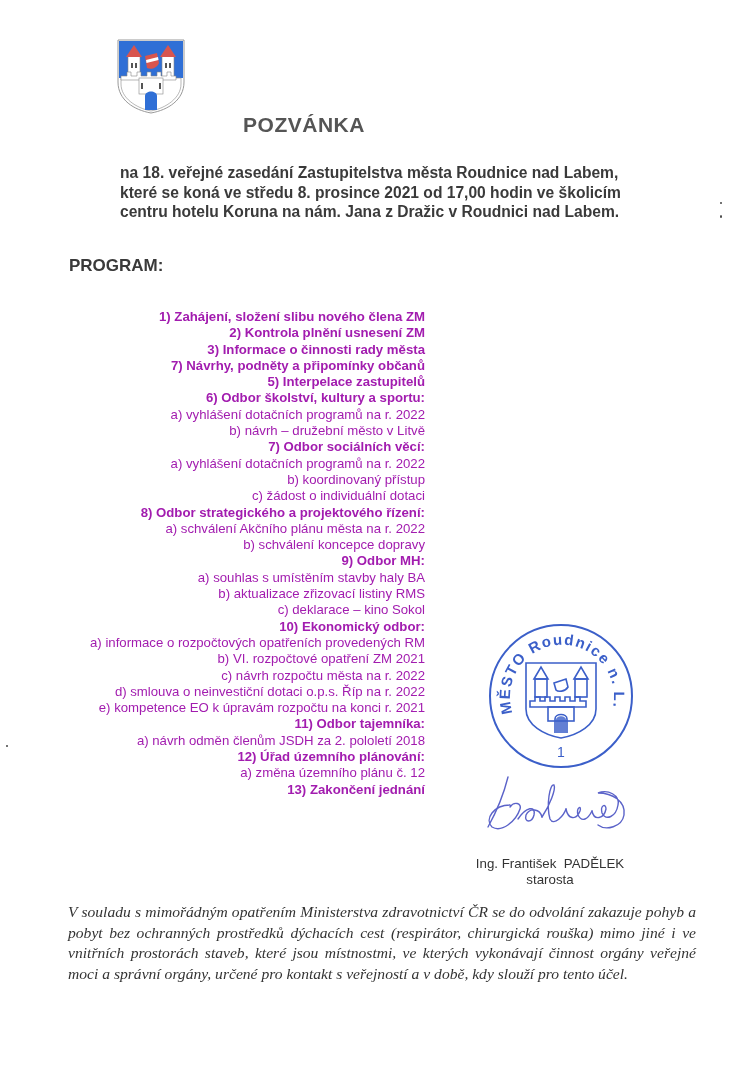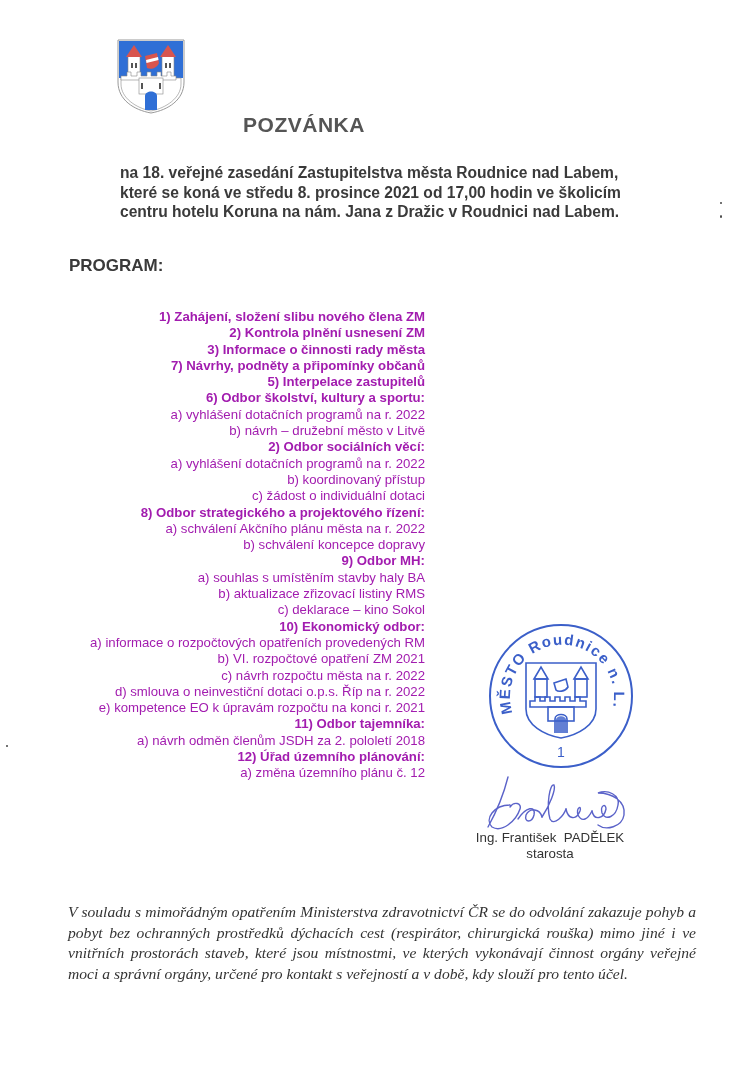--- a/index.html
+++ b/index.html
@@ -52,41 +52,42 @@
 
 <div class="agenda" id="agenda">
     <div class="item">1) Zahájení, složení slibu nového člena ZM</div>
     <div class="item">2) Kontrola plnění usnesení ZM</div>
     <div class="item">3) Informace o činnosti rady města</div>
     <div class="item">7) Návrhy, podněty a připomínky občanů</div>
     <div class="item">5) Interpelace zastupitelů</div>
     <div class="item">6) Odbor školství, kultury a sportu:</div>
     <div class="sub">a) vyhlášení dotačních programů na r. 2022</div>
     <div class="sub">b) návrh – družební město v Litvě</div>
-    <div class="item">2) Odbor sociálních věcí:</div>
+    <div class="item">7) Odbor sociálních věcí:</div>
     <div class="sub">a) vyhlášení dotačních programů na r. 2022</div>
     <div class="sub">b) koordinovaný přístup</div>
     <div class="sub">c) žádost o individuální dotaci</div>
     <div class="item">8) Odbor strategického a projektového řízení:</div>
     <div class="sub">a) schválení Akčního plánu města na r. 2022</div>
     <div class="sub">b) schválení koncepce dopravy</div>
     <div class="item">9) Odbor MH:</div>
     <div class="sub">a) souhlas s umístěním stavby haly BA</div>
     <div class="sub">b) aktualizace zřizovací listiny RMS</div>
     <div class="sub">c) deklarace – kino Sokol</div>
     <div class="item two">10) Ekonomický odbor:</div>
     <div class="sub">a) informace o rozpočtových opatřeních provedených RM</div>
     <div class="sub">b) VI. rozpočtové opatření ZM 2021</div>
     <div class="sub">c) návrh rozpočtu města na r. 2022</div>
     <div class="sub">d) smlouva o neinvestiční dotaci o.p.s. Říp na r. 2022</div>
     <div class="sub">e) kompetence EO k úpravám rozpočtu na konci r. 2021</div>
     <div class="item two">11) Odbor tajemníka:</div>
     <div class="sub">a) návrh odměn členům JSDH za 2. pololetí 2018</div>
     <div class="item two">12) Úřad územního plánování:</div>
     <div class="sub">a) změna územního plánu č. 12</div>
+    <div class="item two">13) Zakončení jednání</div>
   </div>
 
 <svg class="stamp" viewBox="0 0 150 150">
   <defs>
     <path id="stampArc" d="M 30 100 A 52 52 0 1 1 122 100"></path>
   </defs>
   <circle cx="75" cy="75" r="71" fill="none" stroke="#3b5fc9" stroke-width="2"></circle>
   <text font-family="Liberation Sans, sans-serif" font-weight="bold" font-size="15" fill="#3b5fc9" letter-spacing="1.5">
     <textPath href="#stampArc" startOffset="4%">MĚSTO Roudnice n. L.</textPath>
   </text>
@@ -110,21 +111,21 @@
     <path d="M28 2 C24 18 18 34 8 52"></path>
     <path d="M30 30 C14 30 4 44 12 52 C22 58 36 46 40 34 C42 28 34 26 30 32"></path>
     <path d="M38 44 C46 32 56 30 54 40 C52 48 44 48 46 40 C50 32 60 34 62 42"></path>
     <path d="M62 42 C70 30 76 14 74 10 C70 8 66 30 70 44 C74 52 84 40 86 34"></path>
     <path d="M86 34 C88 44 96 46 100 36 C102 30 96 32 98 40 C102 48 108 44 112 36"></path>
     <path d="M112 36 C114 46 124 44 126 34 C126 28 120 30 122 38 C126 46 136 42 138 30 C140 20 128 14 118 18 C132 18 146 26 144 40 C142 52 126 56 118 50"></path>
   </g>
 </svg>
 
 <div class="signer">
-  <div style="white-space:pre;">Ing. František  PADĚLEK</div>
+  <div style="white-space:pre;margin-top:26px;">Ing. František  PADĚLEK</div>
   <div>starosta</div>
 </div>
 
 <div class="notice">V souladu s mimořádným opatřením Ministerstva zdravotnictví ČR se do odvolání zakazuje pohyb a pobyt bez ochranných prostředků dýchacích cest (respirátor, chirurgická rouška) mimo jiné i ve vnitřních prostorách staveb, které jsou místnostmi, ve kterých vykonávají činnost orgány veřejné moci a správní orgány, určené pro kontakt s veřejností a v době, kdy slouží pro tento účel.</div>
 
 <div class="speck" style="left:720px;top:202px;width:2px;height:2px;"></div>
 <div class="speck" style="left:720px;top:215px;width:2px;height:3px;"></div>
 <div class="speck" style="left:6px;top:745px;width:2px;height:2px;"></div>
 
 </body></html>

